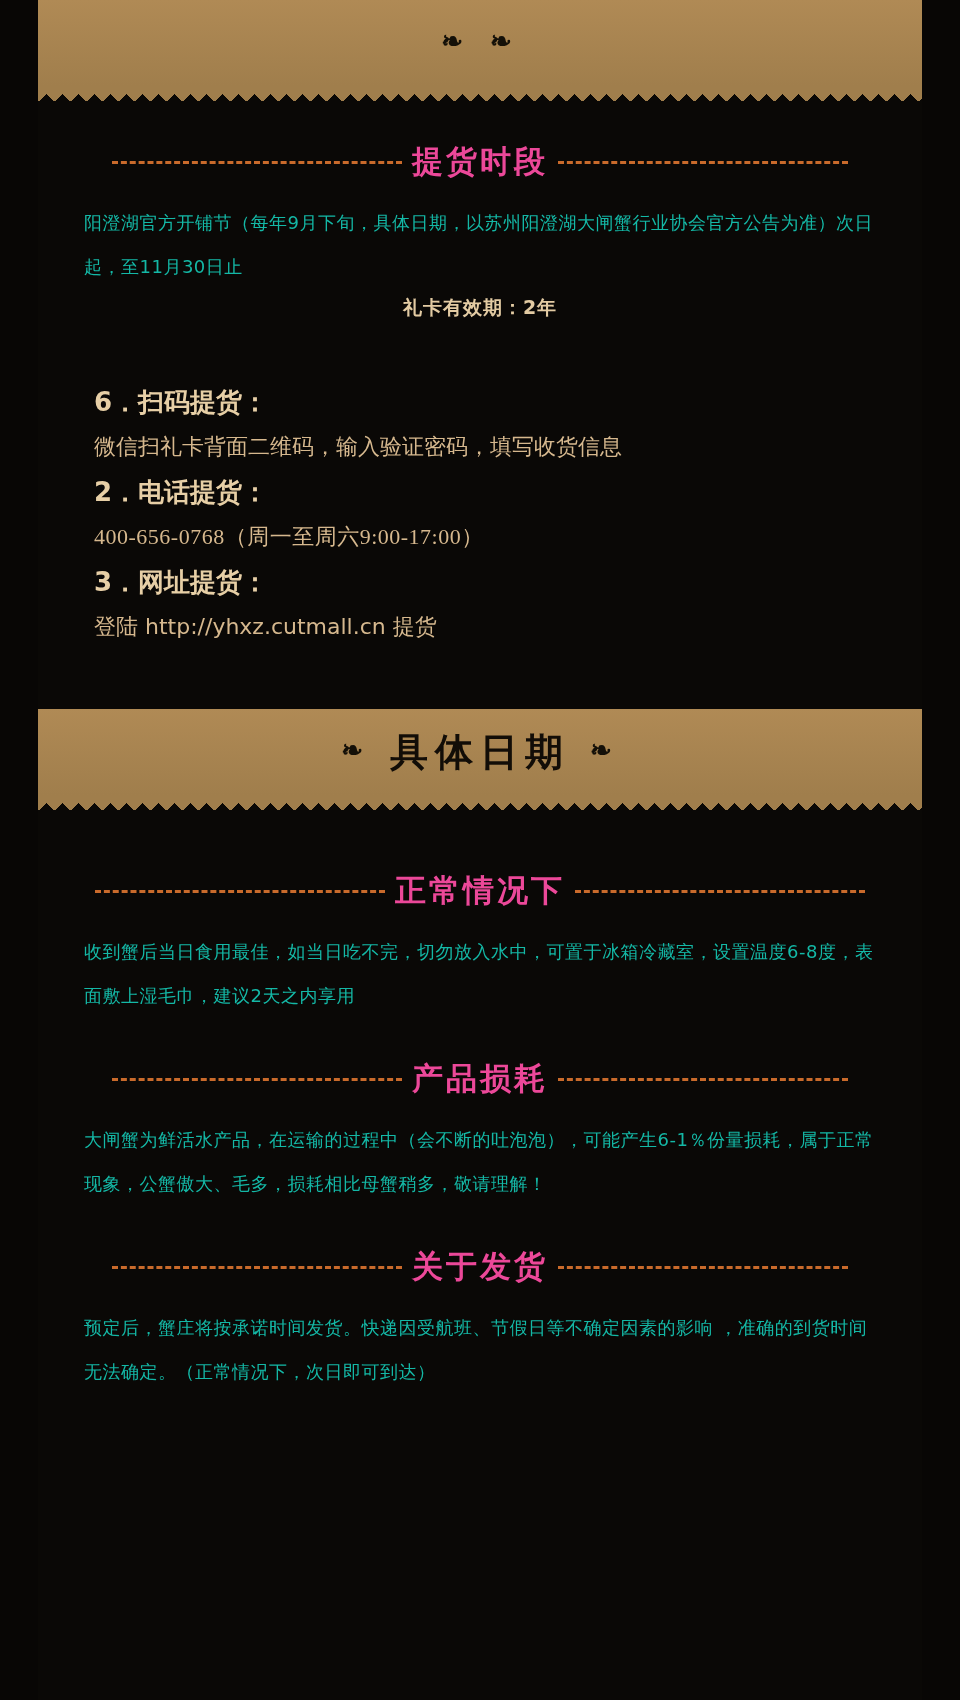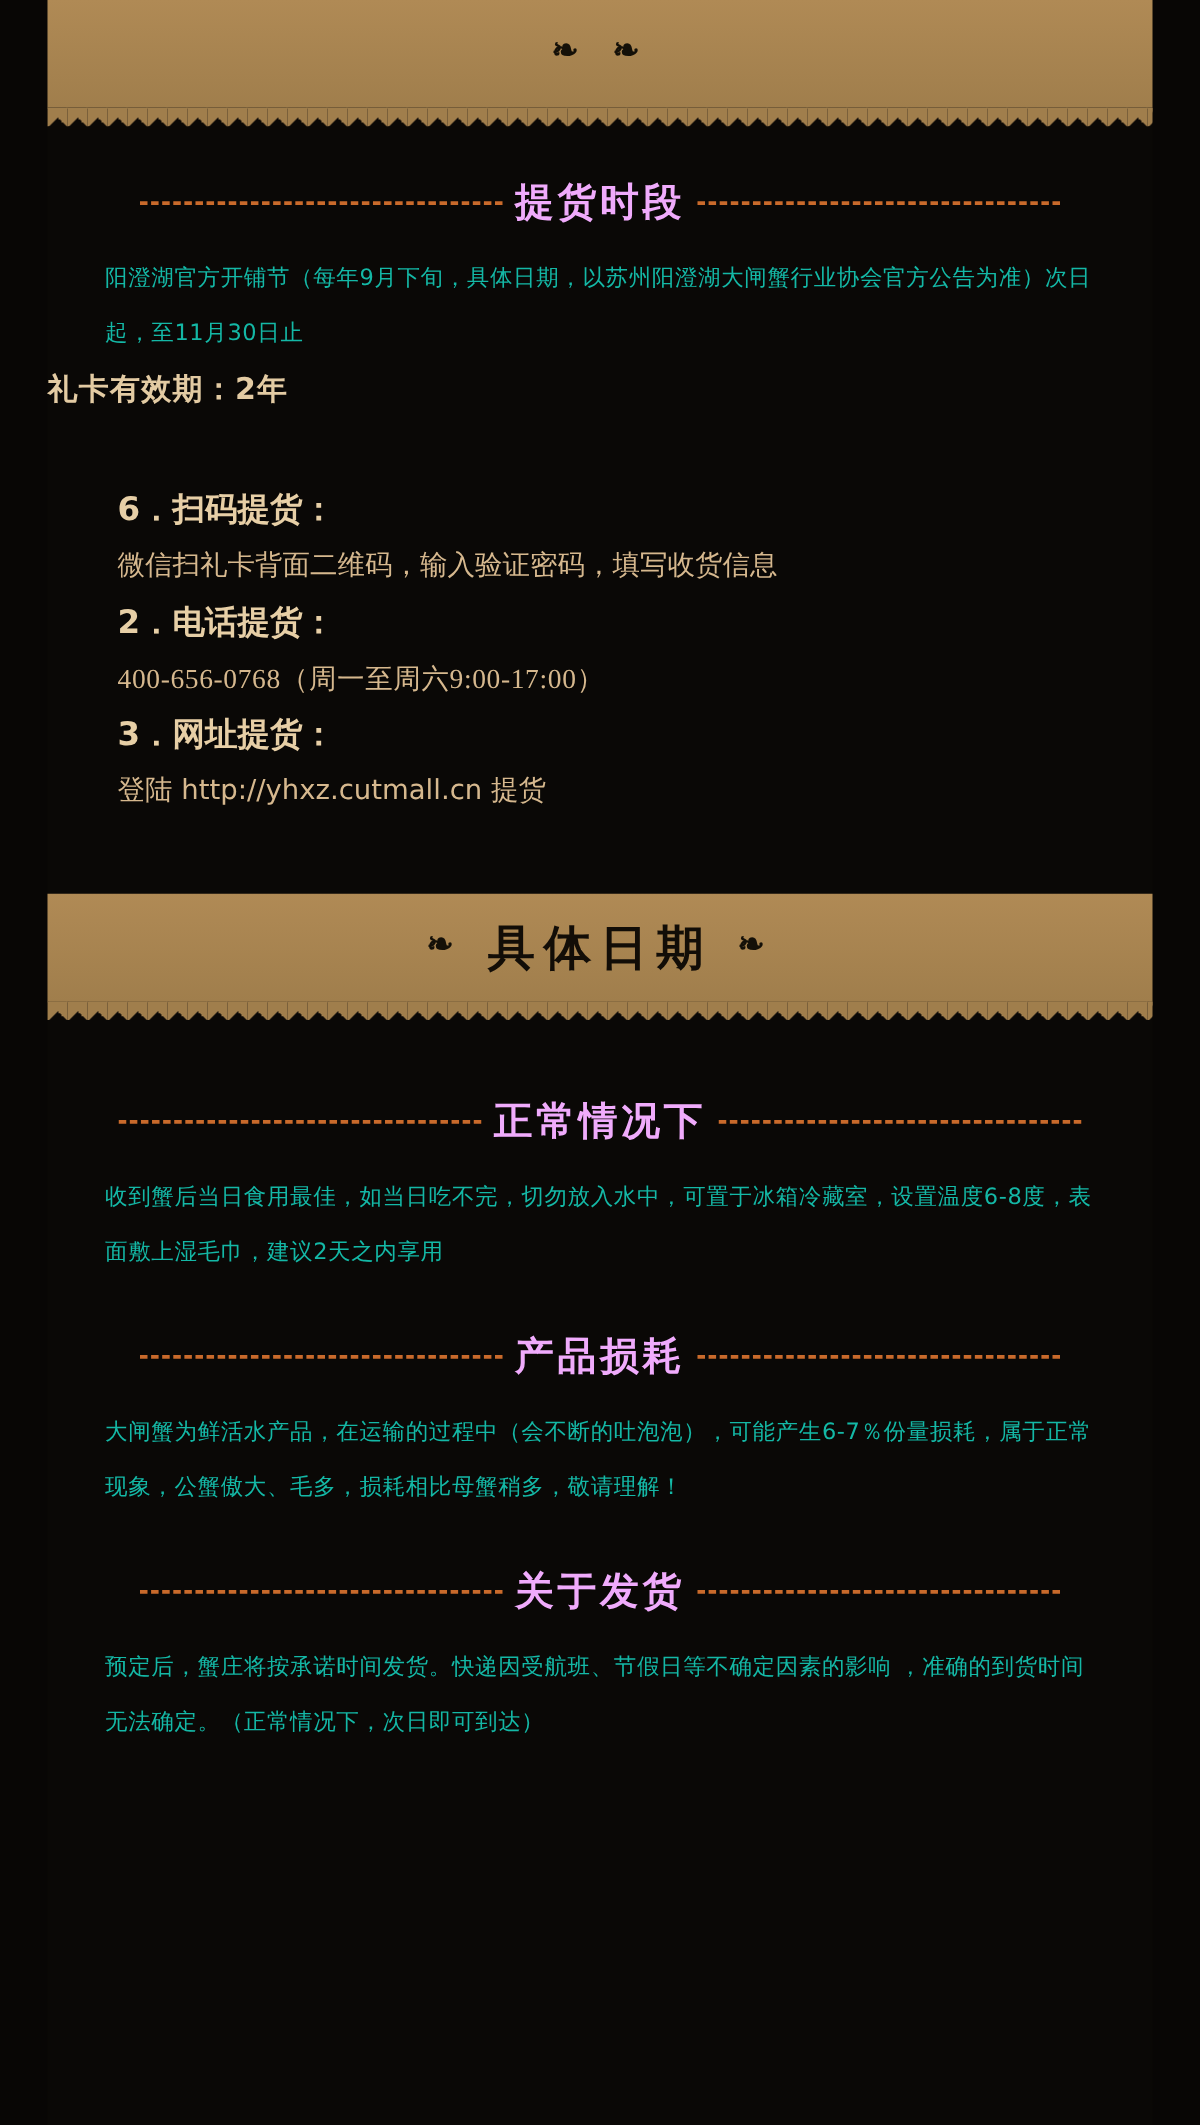--- a/index.html
+++ b/index.html
@@ -77,40 +77,40 @@
     margin: 0 auto;
     padding: 0 20px;
   }
   .dash {
     flex: 1 1 auto;
     height: 0;
     border-top: 3px dashed #c96a2b;
     max-width: 290px;
   }
   .sec-title {
-    color: #f0abfc;
+    color: #ec4899;
     font-size: 31px;
     font-weight: bold;
     letter-spacing: 3px;
     white-space: nowrap;
     font-family: Liberation Mono, monospace;
   }
 
   .body-text {
     color: #14b8a6;
     font-size: 18px;
     line-height: 44px;
     letter-spacing: 0.5px;
     padding: 0 46px;
   }
 
   .center-note {
-    text-align: left;
+    text-align: center;
     color: #e3cba3;
-    font-size: 24px;
+    font-size: 19px;
     font-weight: bold;
     letter-spacing: 1px;
     margin-top: 6px;
   }
 
   .label-line {
     color: #e7cfa6;
     font-size: 26px;
     font-weight: bold;
     line-height: 46px;
@@ -190,21 +190,21 @@
     <div class="body-text">收到蟹后当日食用最佳，如当日吃不完，切勿放入水中，可置于冰箱冷藏室，设置温度6-8度，表面敷上湿毛巾，建议2天之内享用</div>
 
     <div class="gap-40"></div>
 
     <div class="sec-head">
       <span class="dash"></span>
       <span class="sec-title">产品损耗</span>
       <span class="dash"></span>
     </div>
     <div class="gap-18"></div>
-    <div class="body-text">大闸蟹为鲜活水产品，在运输的过程中（会不断的吐泡泡），可能产生6-7％份量损耗，属于正常现象，公蟹傲大、毛多，损耗相比母蟹稍多，敬请理解！</div>
+    <div class="body-text">大闸蟹为鲜活水产品，在运输的过程中（会不断的吐泡泡），可能产生6-1％份量损耗，属于正常现象，公蟹傲大、毛多，损耗相比母蟹稍多，敬请理解！</div>
 
     <div class="gap-40"></div>
 
     <div class="sec-head">
       <span class="dash"></span>
       <span class="sec-title">关于发货</span>
       <span class="dash"></span>
     </div>
     <div class="gap-18"></div>
     <div class="body-text">预定后，蟹庄将按承诺时间发货。快递因受航班、节假日等不确定因素的影响 ，准确的到货时间无法确定。（正常情况下，次日即可到达）</div>

